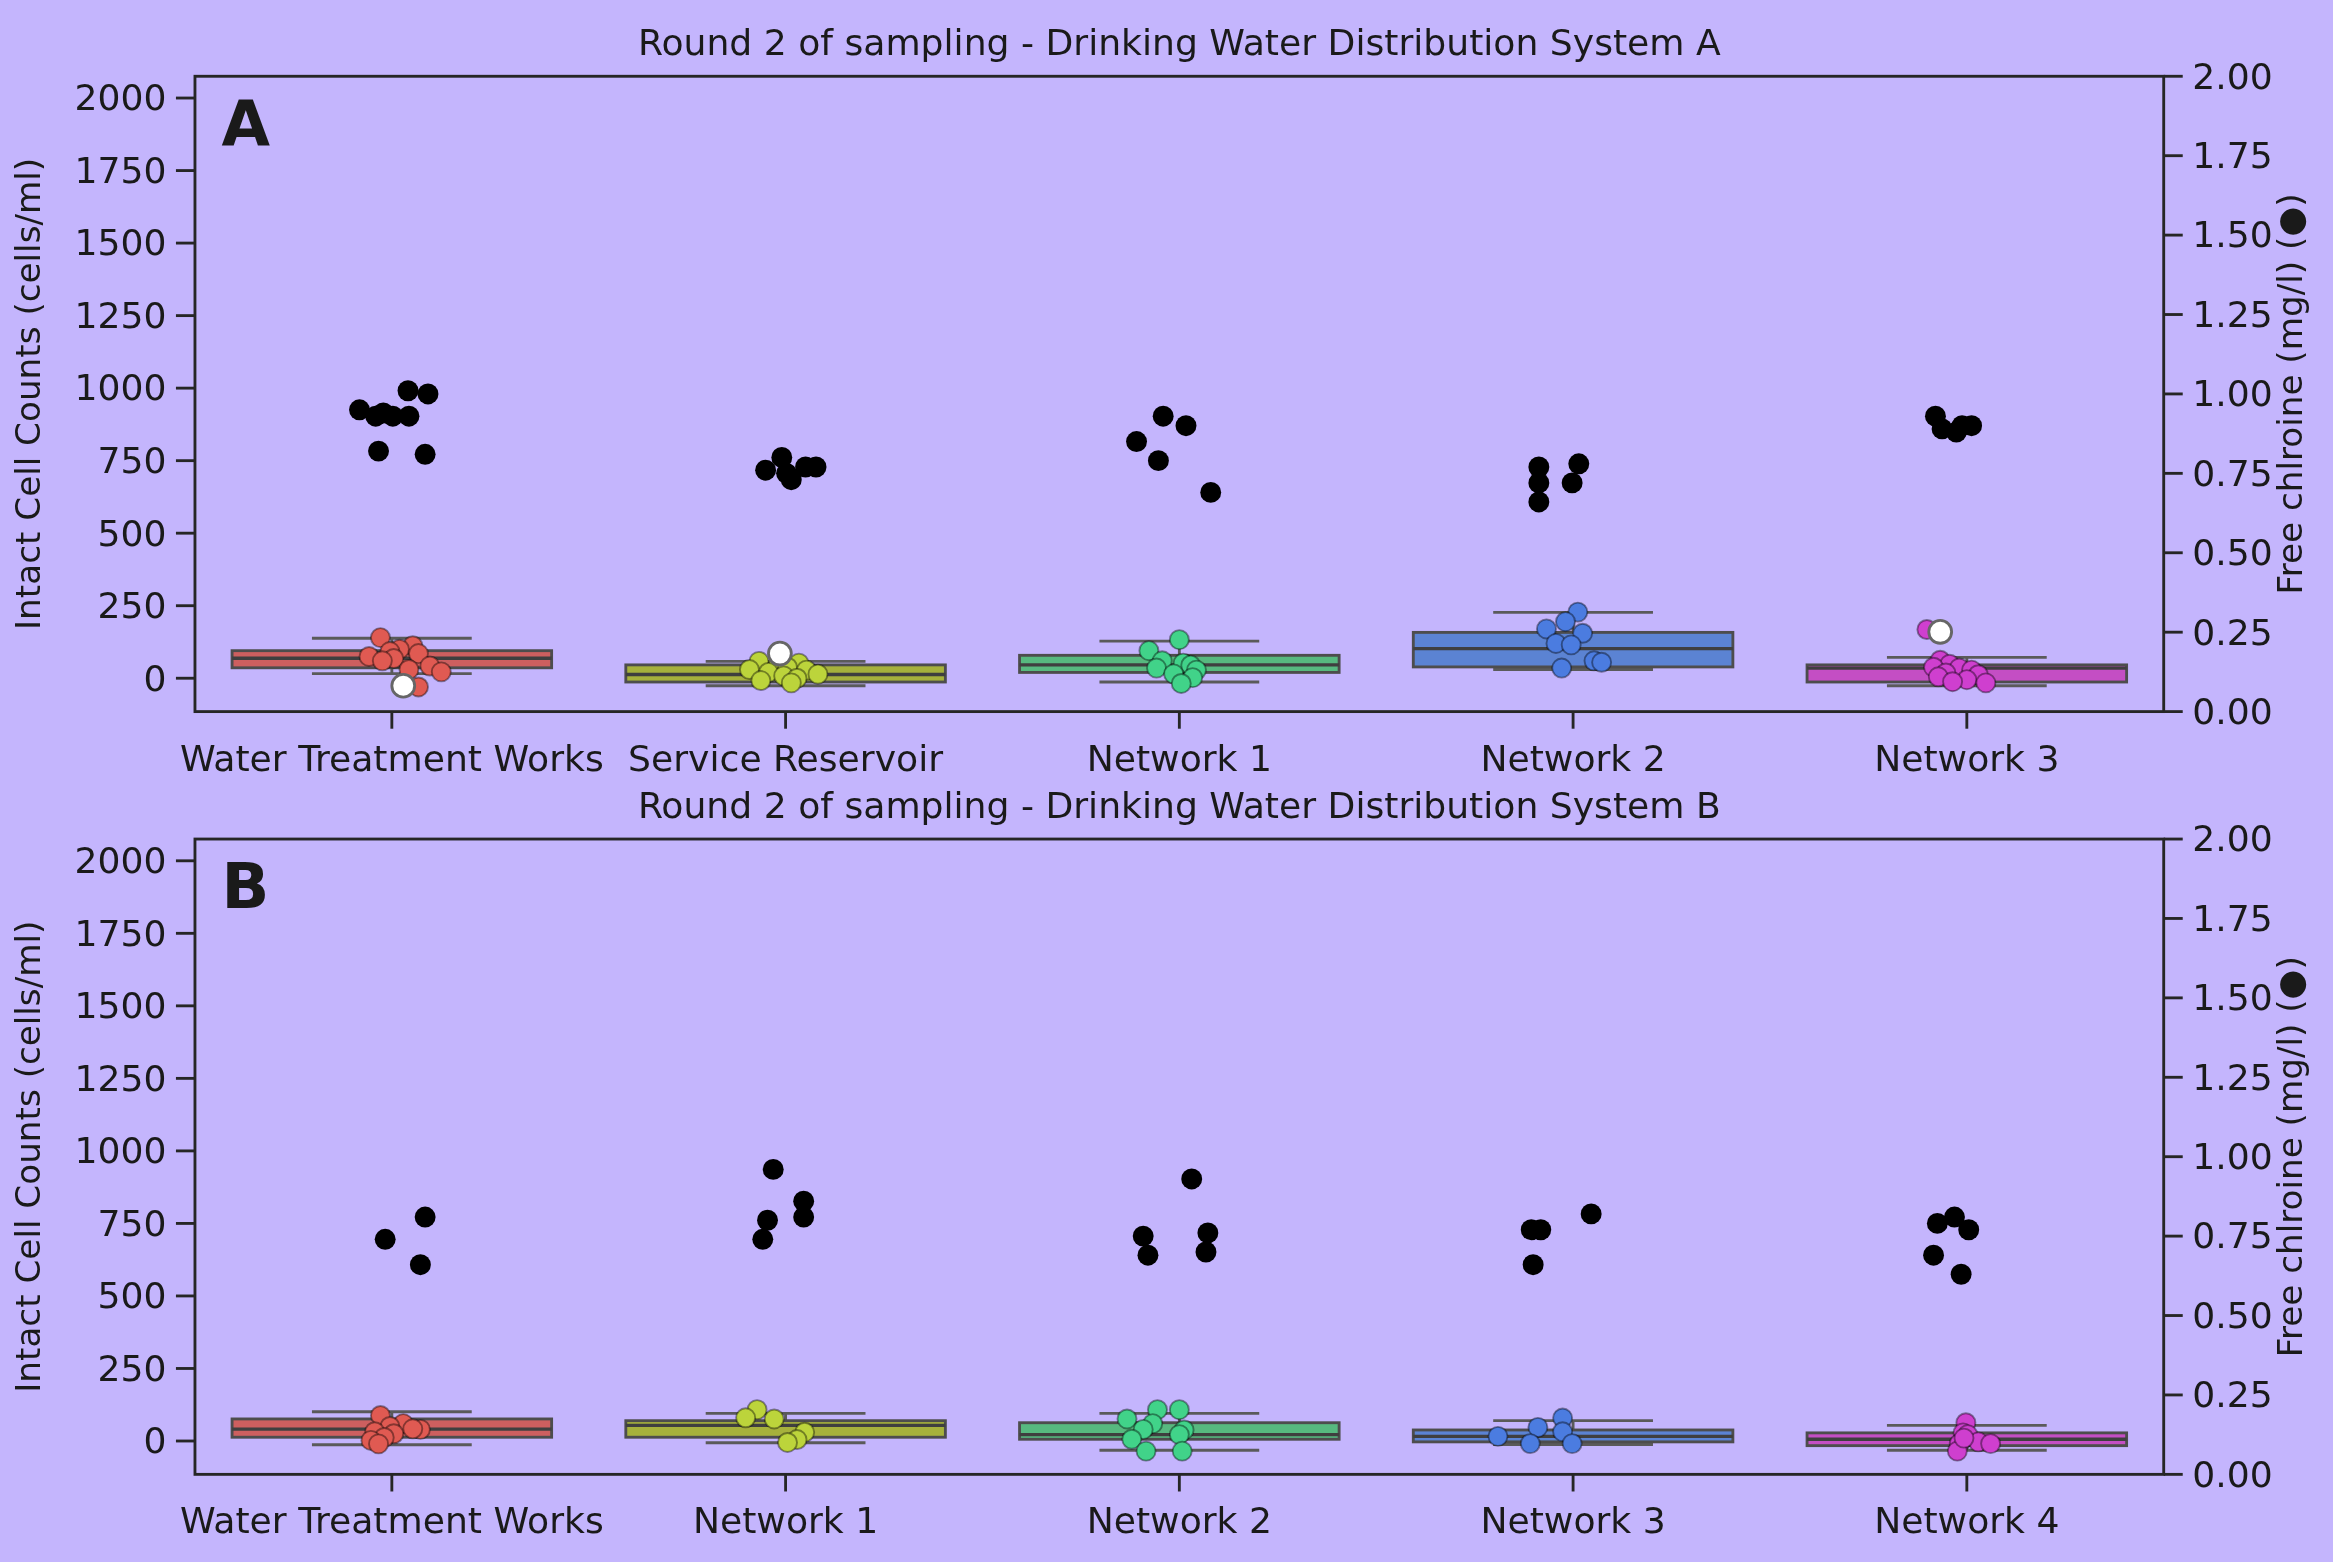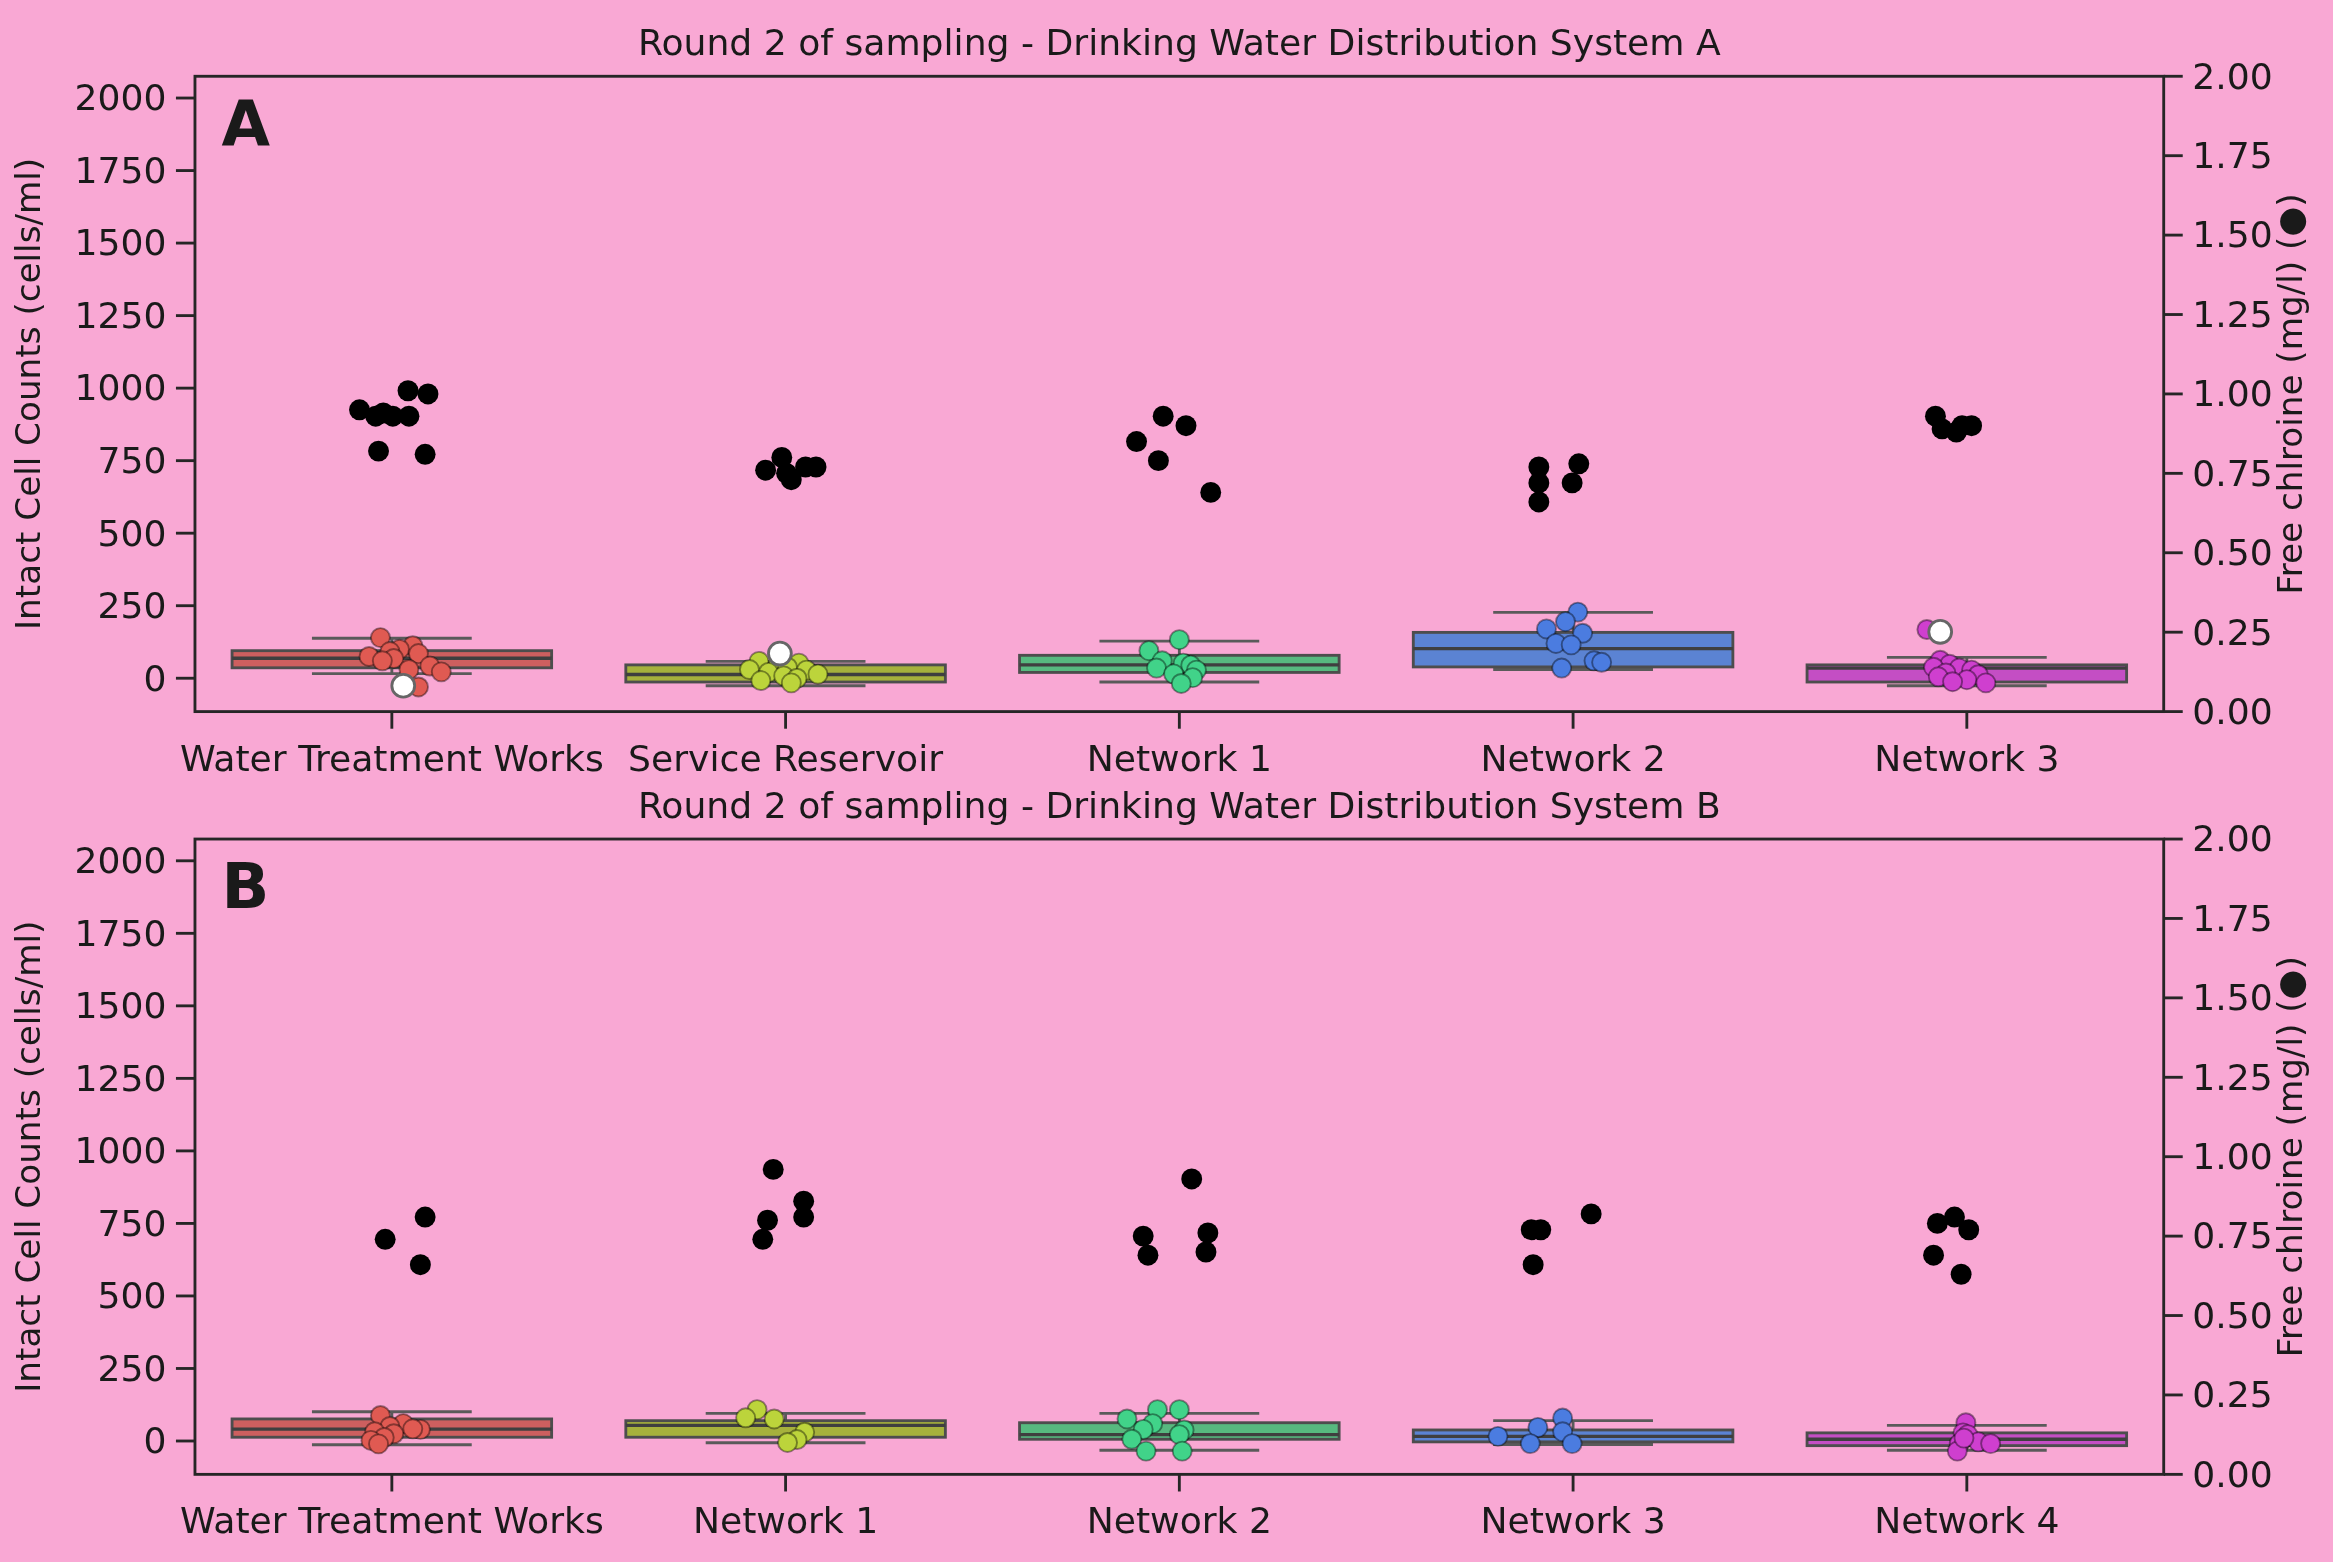--- a/index.html
+++ b/index.html
@@ -1,16 +1,16 @@
 <!DOCTYPE html>
 <html style="font-size:15px"><head>
 <meta charset="utf-8">
 <style>
   html,body{margin:0;padding:0;background:#ffffff;}
-  #figure-wrap{width:2333px;height:1563px;background:#f9a8d4;position:relative;}
+  #figure-wrap{width:2333px;height:1563px;background:#c4b5fd;position:relative;}
   svg{display:block;}
   svg text{font-family:"DejaVu Sans","Liberation Sans",sans-serif;fill:#1a1a1a;}
   .tick-label{font-size:38px;}
   .title-label{font-size:38px;}
   .cat-label{font-size:38px;}
   .axis-name{font-size:36px;}
   .panel-letter{font-size:66px;font-weight:bold;}
 </style>
 </head>
 <body>

